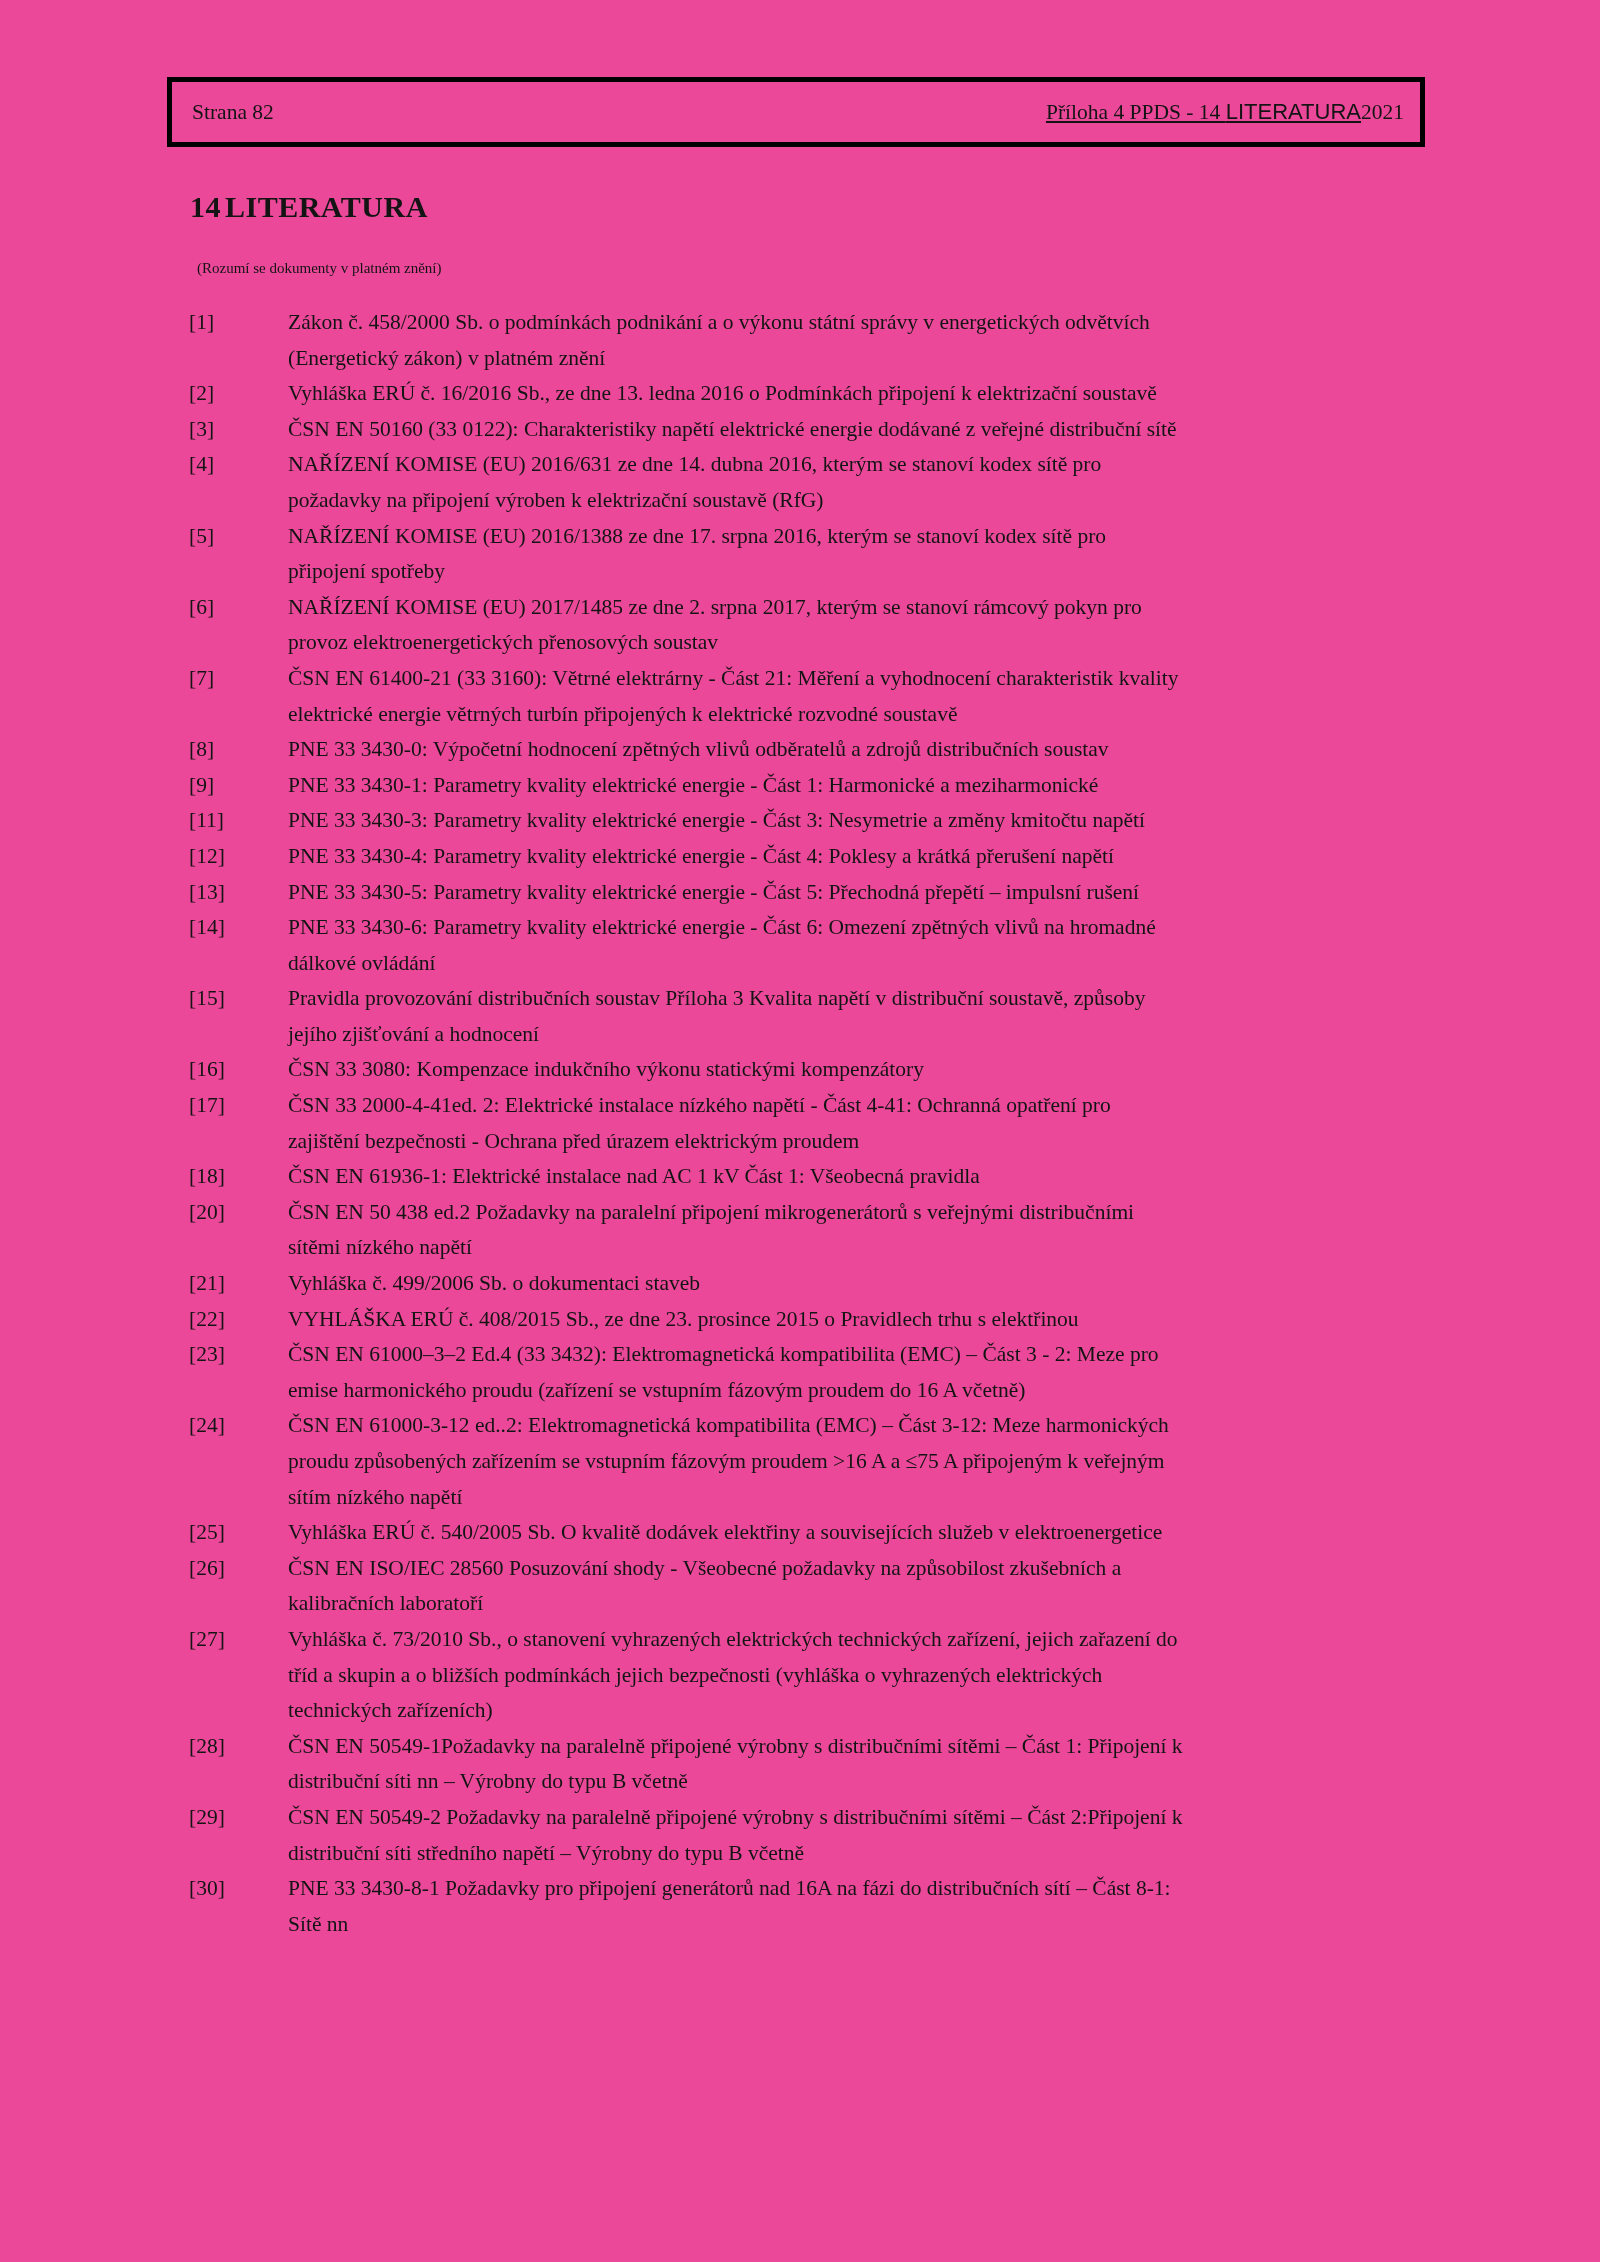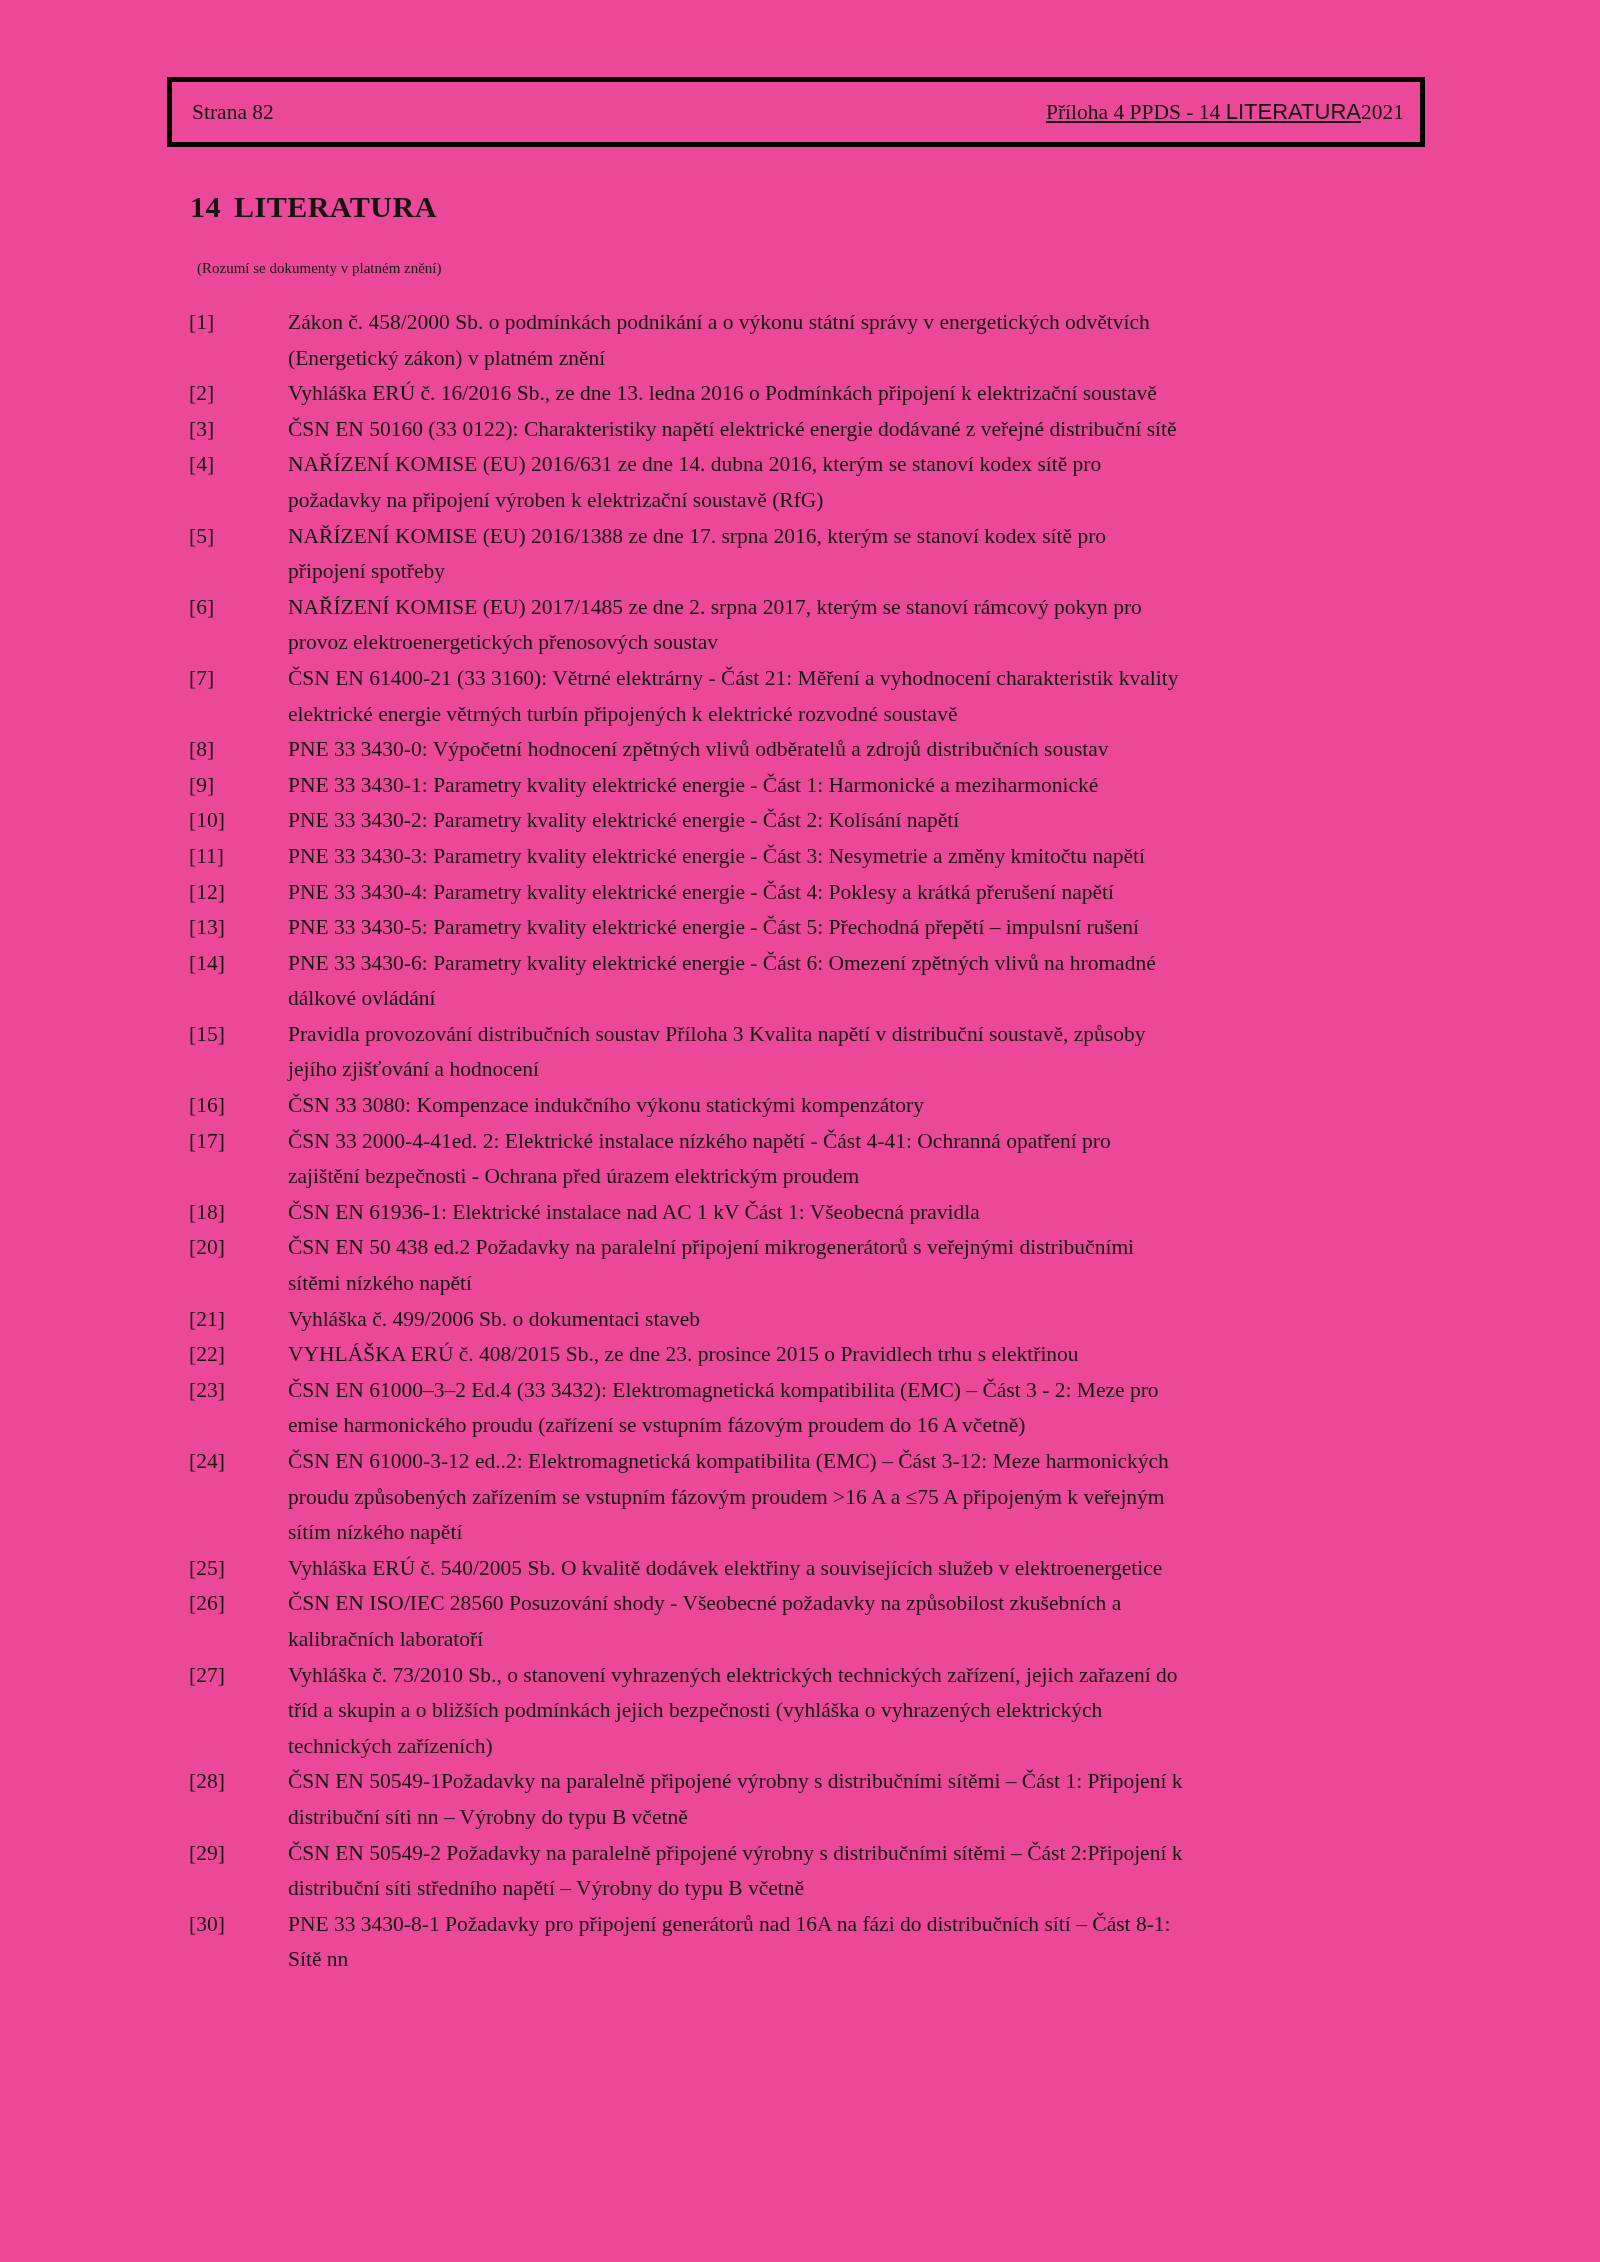--- a/index.html
+++ b/index.html
@@ -35,21 +35,21 @@
     position: absolute;
     left: 190px;
     top: 190px;
     margin: 0;
     font-size: 30px;
     line-height: 34px;
     font-weight: bold;
     letter-spacing: 0.5px;
     white-space: nowrap;
   }
-  .section-title .sec-num { margin-right: 13px; }
+  .section-title .sec-num { margin-right: 4px; }
   .scope-note {
     position: absolute;
     left: 197px;
     top: 255px;
     font-size: 15px;
     line-height: 26px;
     white-space: nowrap;
   }
   .ref-list {
     position: absolute;
@@ -114,24 +114,20 @@
       </div>
       <div class="ref-item">
         <span class="ref-num">[8]</span>
         <div class="ref-text">PNE 33 3430-0: Výpočetní hodnocení zpětných vlivů odběratelů a zdrojů distribučních soustav</div>
       </div>
       <div class="ref-item">
         <span class="ref-num">[9]</span>
         <div class="ref-text">PNE 33 3430-1: Parametry kvality elektrické energie - Část 1: Harmonické a meziharmonické</div>
       </div>
       <div class="ref-item">
-        <span class="ref-num">[10]</span>
-        <div class="ref-text">PNE 33 3430-2: Parametry kvality elektrické energie - Část 2: Kolísání napětí</div>
-      </div>
-      <div class="ref-item">
         <span class="ref-num">[11]</span>
         <div class="ref-text">PNE 33 3430-3: Parametry kvality elektrické energie - Část 3: Nesymetrie a změny kmitočtu napětí</div>
       </div>
       <div class="ref-item">
         <span class="ref-num">[12]</span>
         <div class="ref-text">PNE 33 3430-4: Parametry kvality elektrické energie - Část 4: Poklesy a krátká přerušení napětí</div>
       </div>
       <div class="ref-item">
         <span class="ref-num">[13]</span>
         <div class="ref-text">PNE 33 3430-5: Parametry kvality elektrické energie - Část 5: Přechodná přepětí – impulsní rušení</div>

